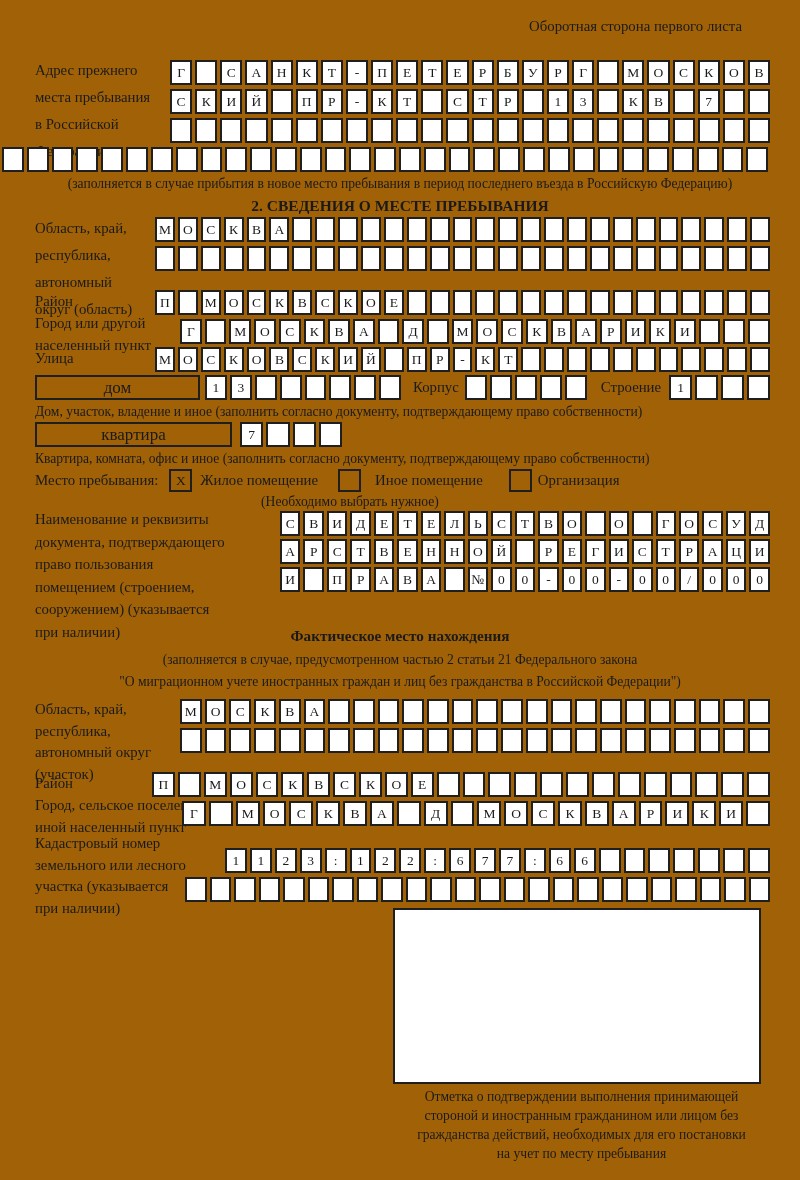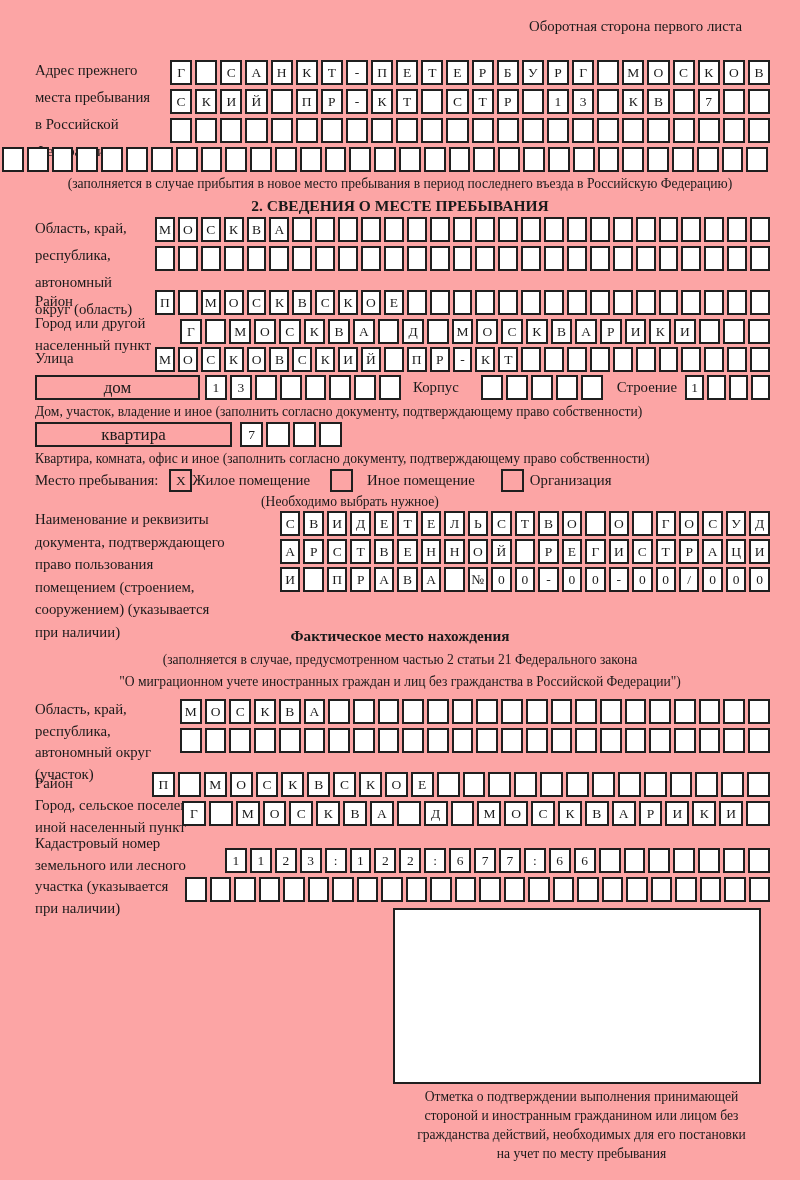--- a/index.html
+++ b/index.html
@@ -1,17 +1,17 @@
 <!DOCTYPE html>
 <html><head>
 <meta charset="utf-8">
 <style>
   html,body{margin:0;padding:0;background:#fff;}
   body{width:800px;height:1180px;font-family:"Liberation Serif",serif;color:#1a1a1a;}
-  .page{position:relative;width:800px;height:1180px;background:#fca5a5;overflow:hidden;}
+  .page{position:relative;width:800px;height:1180px;background:#a16207;overflow:hidden;}
   .abs{position:absolute;}
   .lbl{font-size:14.8px;}
   .small{font-size:13.6px;}
   .b{font-weight:bold;}
   .center{left:0;width:800px;text-align:center;}
   .boxrow{display:flex;gap:3px;}
   .cell{flex:1;height:21px;border:2px solid #1f1f1f;background:#fff;display:flex;align-items:center;justify-content:center;font-size:13.5px;line-height:1;}
   .fieldrect{border:2px solid #1f1f1f;height:21px;display:flex;align-items:center;justify-content:center;font-size:17px;}
   .cb{width:19px;height:19px;border:2px solid #1f1f1f;display:inline-flex;align-items:center;justify-content:center;font-size:13.5px;flex:none;}
   .lines.lh27 div{height:27px;}
@@ -312,21 +312,21 @@
     <div class="boxrow" style="width:196px;margin-left:5px;flex:none;">
         <span class="cell">1</span>
         <span class="cell">3</span>
         <span class="cell"></span>
         <span class="cell"></span>
         <span class="cell"></span>
         <span class="cell"></span>
         <span class="cell"></span>
         <span class="cell"></span>
       </div>
-    <span class="lbl" style="margin:0 22px 0 12px;flex:none;">Корпус</span>
+    <span class="lbl" style="margin:0 6px 0 12px;flex:none;">Корпус</span>
     <div class="boxrow" style="width:122px;flex:none;">
         <span class="cell"></span>
         <span class="cell"></span>
         <span class="cell"></span>
         <span class="cell"></span>
         <span class="cell"></span>
       </div>
     <span class="lbl" style="margin:0 8px 0 14px;flex:none;">Строение</span>
     <div class="boxrow" style="flex:1;">
         <span class="cell">1</span>
@@ -344,21 +344,21 @@
         <span class="cell"></span>
         <span class="cell"></span>
         <span class="cell"></span>
       </div>
   </div>
   <div class="abs small" style="left:35px;top:451px;">Квартира, комната, офис и иное (заполнить согласно документу, подтверждающему право собственности)</div>
 
   <div class="abs hrow" style="left:35px;top:469px;width:735px;">
     <span class="lbl" style="flex:none;">Место пребывания:</span>
     <span class="cb" style="margin-left:11px;">X</span>
-    <span class="lbl" style="margin-left:0;flex:none;">Жилое помещение</span>
+    <span class="lbl" style="margin-left:8px;flex:none;">Жилое помещение</span>
     <span class="cb" style="margin-left:20px;"></span>
     <span class="lbl" style="margin-left:14px;flex:none;">Иное помещение</span>
     <span class="cb" style="margin-left:26px;"></span>
     <span class="lbl" style="margin-left:6px;flex:none;">Организация</span>
   </div>
   <div class="abs small" style="left:190px;top:494px;width:320px;text-align:center;">(Необходимо выбрать нужное)</div>
 
   <div class="abs lbl lines lh22" style="left:35px;top:511px;width:245px;">
       <div>Наименование и реквизиты</div>
       <div>документа, подтверждающего</div>

